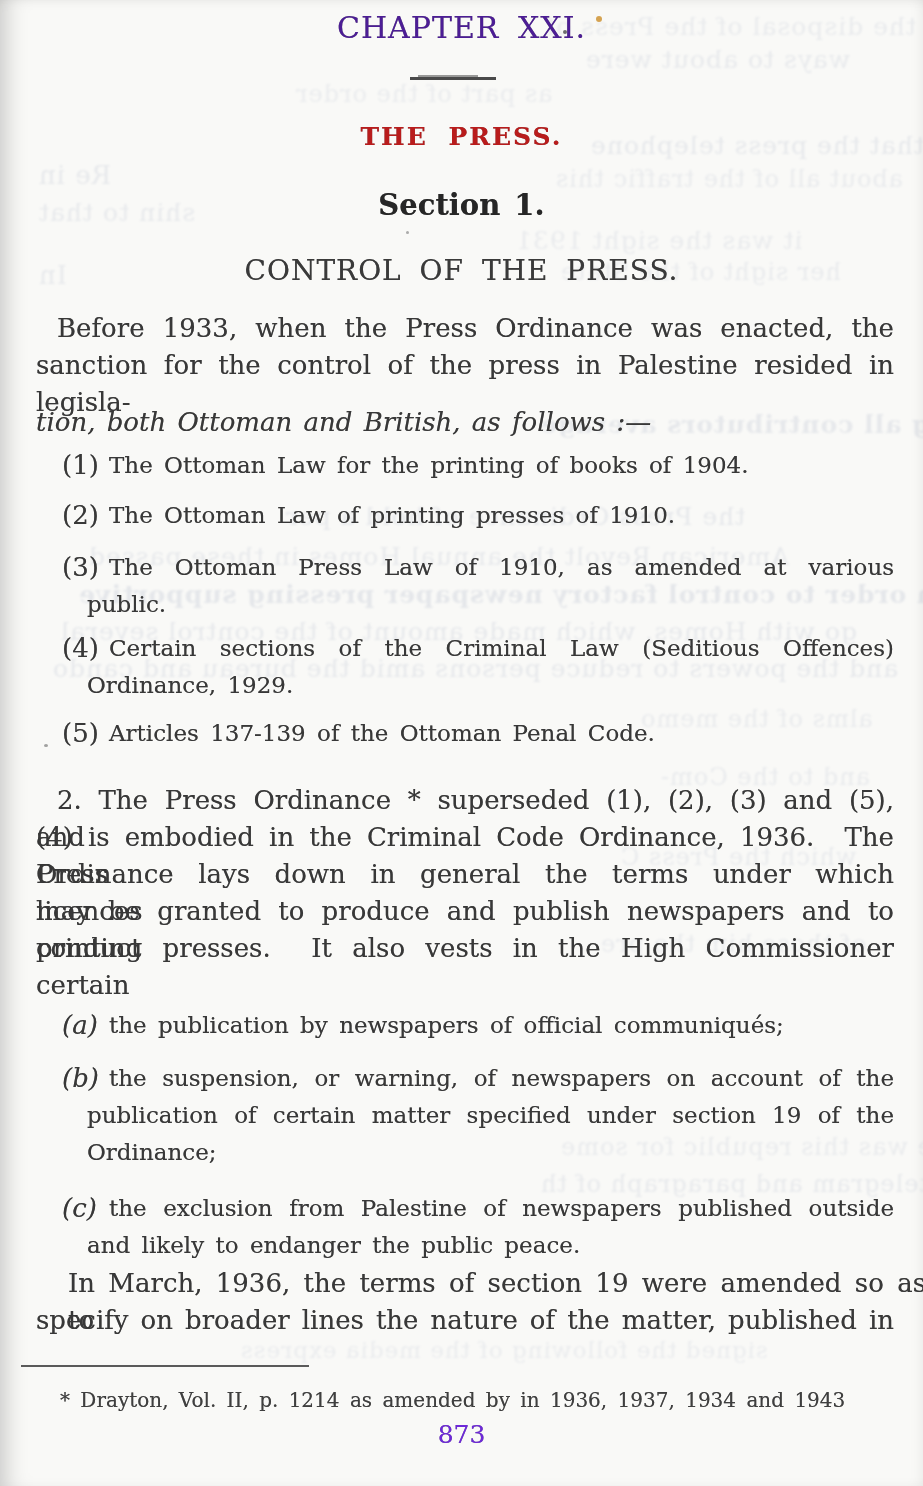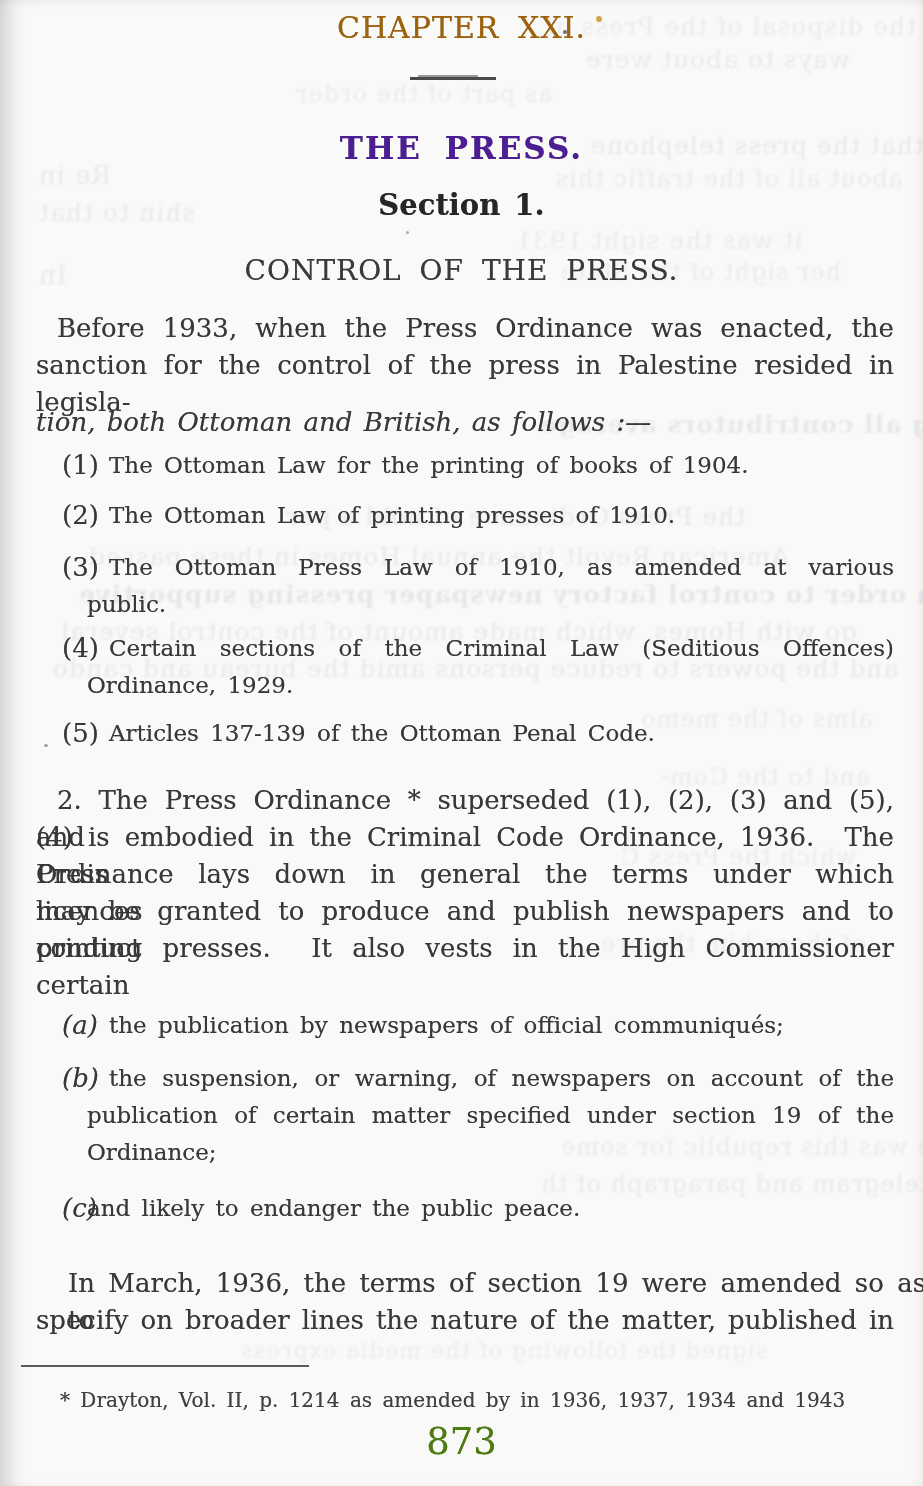--- a/index.html
+++ b/index.html
@@ -10,44 +10,44 @@
     overflow:hidden;
     font-family:"DejaVu Serif","Liberation Serif",serif;
     color:#383838;
     box-shadow:inset 20px 0 24px -16px rgba(0,0,0,0.22),
                inset -8px 0 16px -10px rgba(0,0,0,0.10),
                inset 0 10px 18px -14px rgba(0,0,0,0.08);
   }
   .ink{text-shadow:0 0 0.6px rgba(45,45,45,0.55);}
   
   .h-center{position:absolute;left:0;right:0;text-align:center;white-space:nowrap;}
-  .chapter{top:10px;font-size:30px;letter-spacing:1px;word-spacing:8px;color:#a16207;}
+  .chapter{top:10px;font-size:30px;letter-spacing:1px;word-spacing:8px;color:#4c1d95;}
   .divider{position:absolute;top:77px;left:410px;width:86px;height:3px;background:#4a4a4a;}
   .divider:after{content:"";position:absolute;left:8px;top:-2px;width:60px;height:2px;background:rgba(74,74,74,.55);}
-  .title{top:130px;font-size:31px;font-weight:700;letter-spacing:2px;word-spacing:10px;color:#4c1d95;}
+  .title{top:122px;font-size:25px;font-weight:700;letter-spacing:2px;word-spacing:10px;color:#b91c1c;}
   .sectionh{top:188px;font-size:29px;font-weight:700;word-spacing:4px;color:#262626;}
   .controlh{top:254px;font-size:28px;letter-spacing:1px;word-spacing:8px;color:#3a3a3a;}
   
   .line{
     position:absolute;left:36px;width:858px;height:37px;line-height:37px;
     font-size:26px;word-spacing:3px;
   }
   .j{text-align:justify;text-align-last:justify;}
   .ind{text-indent:21px;}
   
   .item{position:absolute;left:36px;width:858px;}
   .mk{position:absolute;left:26px;top:0;line-height:37px;font-size:26px;}
   .mk.it{font-style:italic;}
   .iline{margin-left:73px;line-height:37px;font-size:23px;word-spacing:4px;height:37px;}
   .iline.cont{margin-left:51px;}
   .iline.j{text-align:justify;text-align-last:justify;}
   
   .footrule{position:absolute;top:1365px;left:21px;width:288px;height:2px;background:#5a5a5a;}
   .footnote{position:absolute;top:1385px;left:60px;width:840px;font-size:20px;line-height:30px;word-spacing:4px;color:#3f3f3f;white-space:nowrap;}
-  .pagenum{position:absolute;top:1420px;left:0;right:0;text-align:center;font-size:37px;color:#4d7c0f;}
+  .pagenum{position:absolute;top:1420px;left:0;right:0;text-align:center;font-size:25px;color:#6d28d9;}
   
   .g{
     position:absolute;transform:scaleX(-1);filter:blur(1.3px);
     color:#6b7a9e;font-size:25px;white-space:nowrap;letter-spacing:1px;
     font-family:"DejaVu Serif","Liberation Serif",serif;
   }
   
   .speck{position:absolute;border-radius:50%;}
 </style>
 </head>
@@ -130,20 +130,21 @@
     <div class="iline">the publication by newspapers of official communiqués;</div>
   </div>
   <div class="item ink" style="top:1060px;">
     <span class="mk it">(b)</span>
     <div class="iline j">the suspension, or warning, of newspapers on account of the</div>
     <div class="iline cont j">publication of certain matter specified under section 19 of the</div>
     <div class="iline cont">Ordinance;</div>
   </div>
   <div class="item ink" style="top:1190px;">
     <span class="mk it">(c)</span>
+    <div class="iline j">the exclusion from Palestine of newspapers published outside</div>
     <div class="iline cont">and likely to endanger the public peace.</div>
   </div>
 
   <div class="line j ink" style="top:1265px;margin-left:32px;">In March, 1936, the terms of section 19 were amended so as to</div>
   <div class="line j ink" style="top:1302px;">specify on broader lines the nature of the matter, published in</div>
 
   <div class="footrule"></div>
   <div class="footnote ink">* Drayton, Vol. II, p. 1214 as amended by in 1936, 1937, 1934 and 1943</div>
 
   <div class="pagenum ink">873</div>

